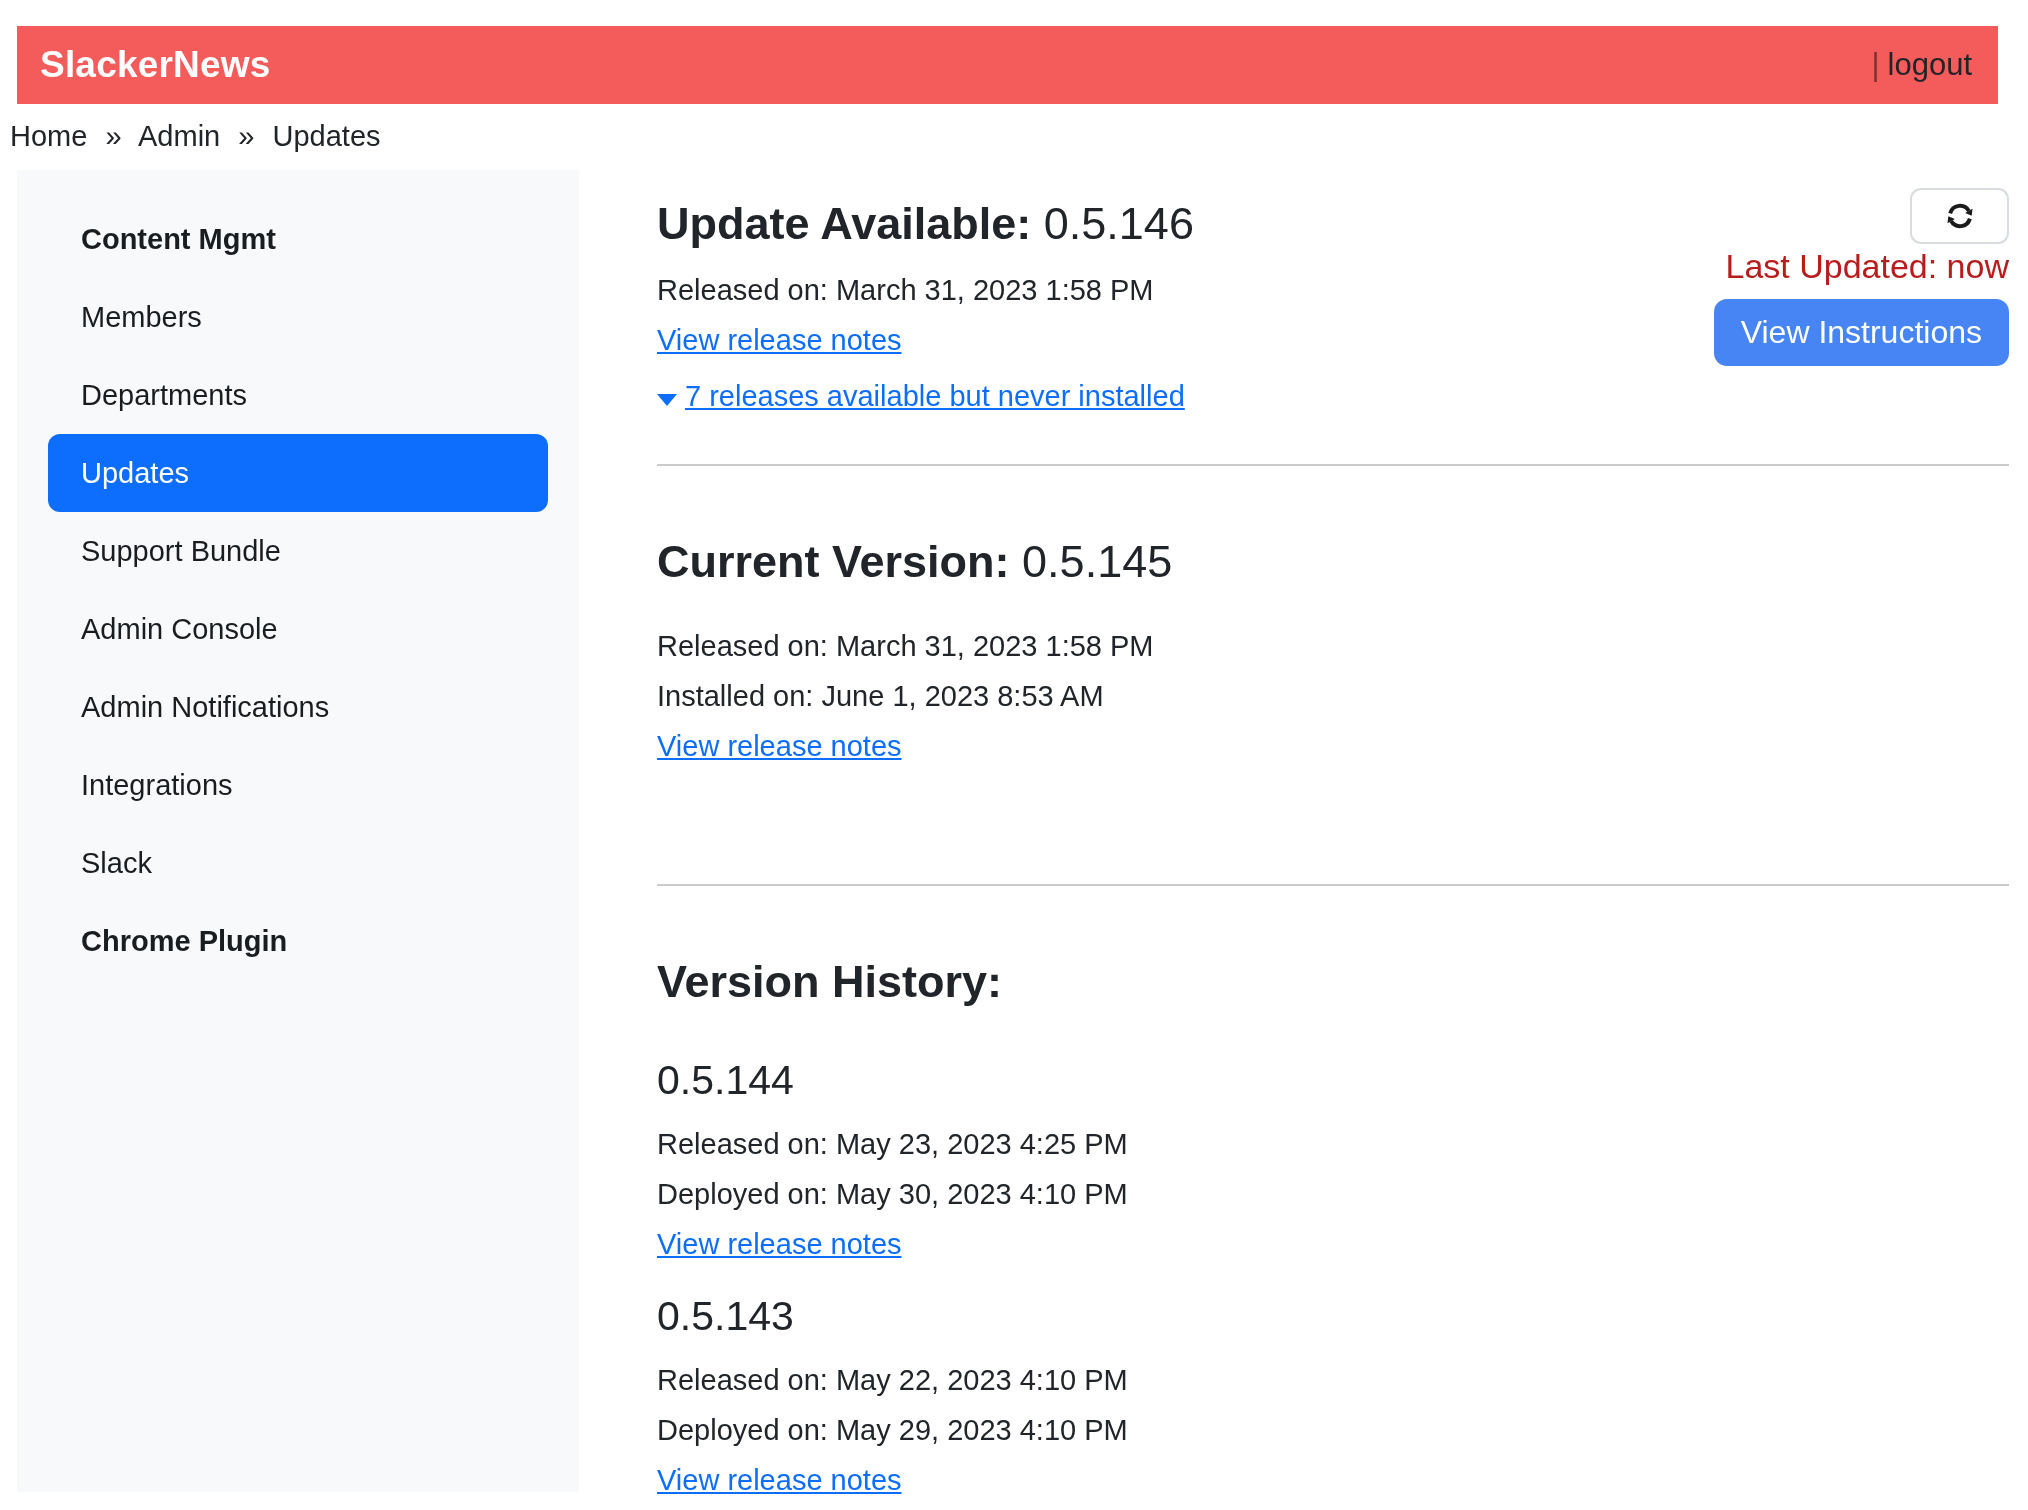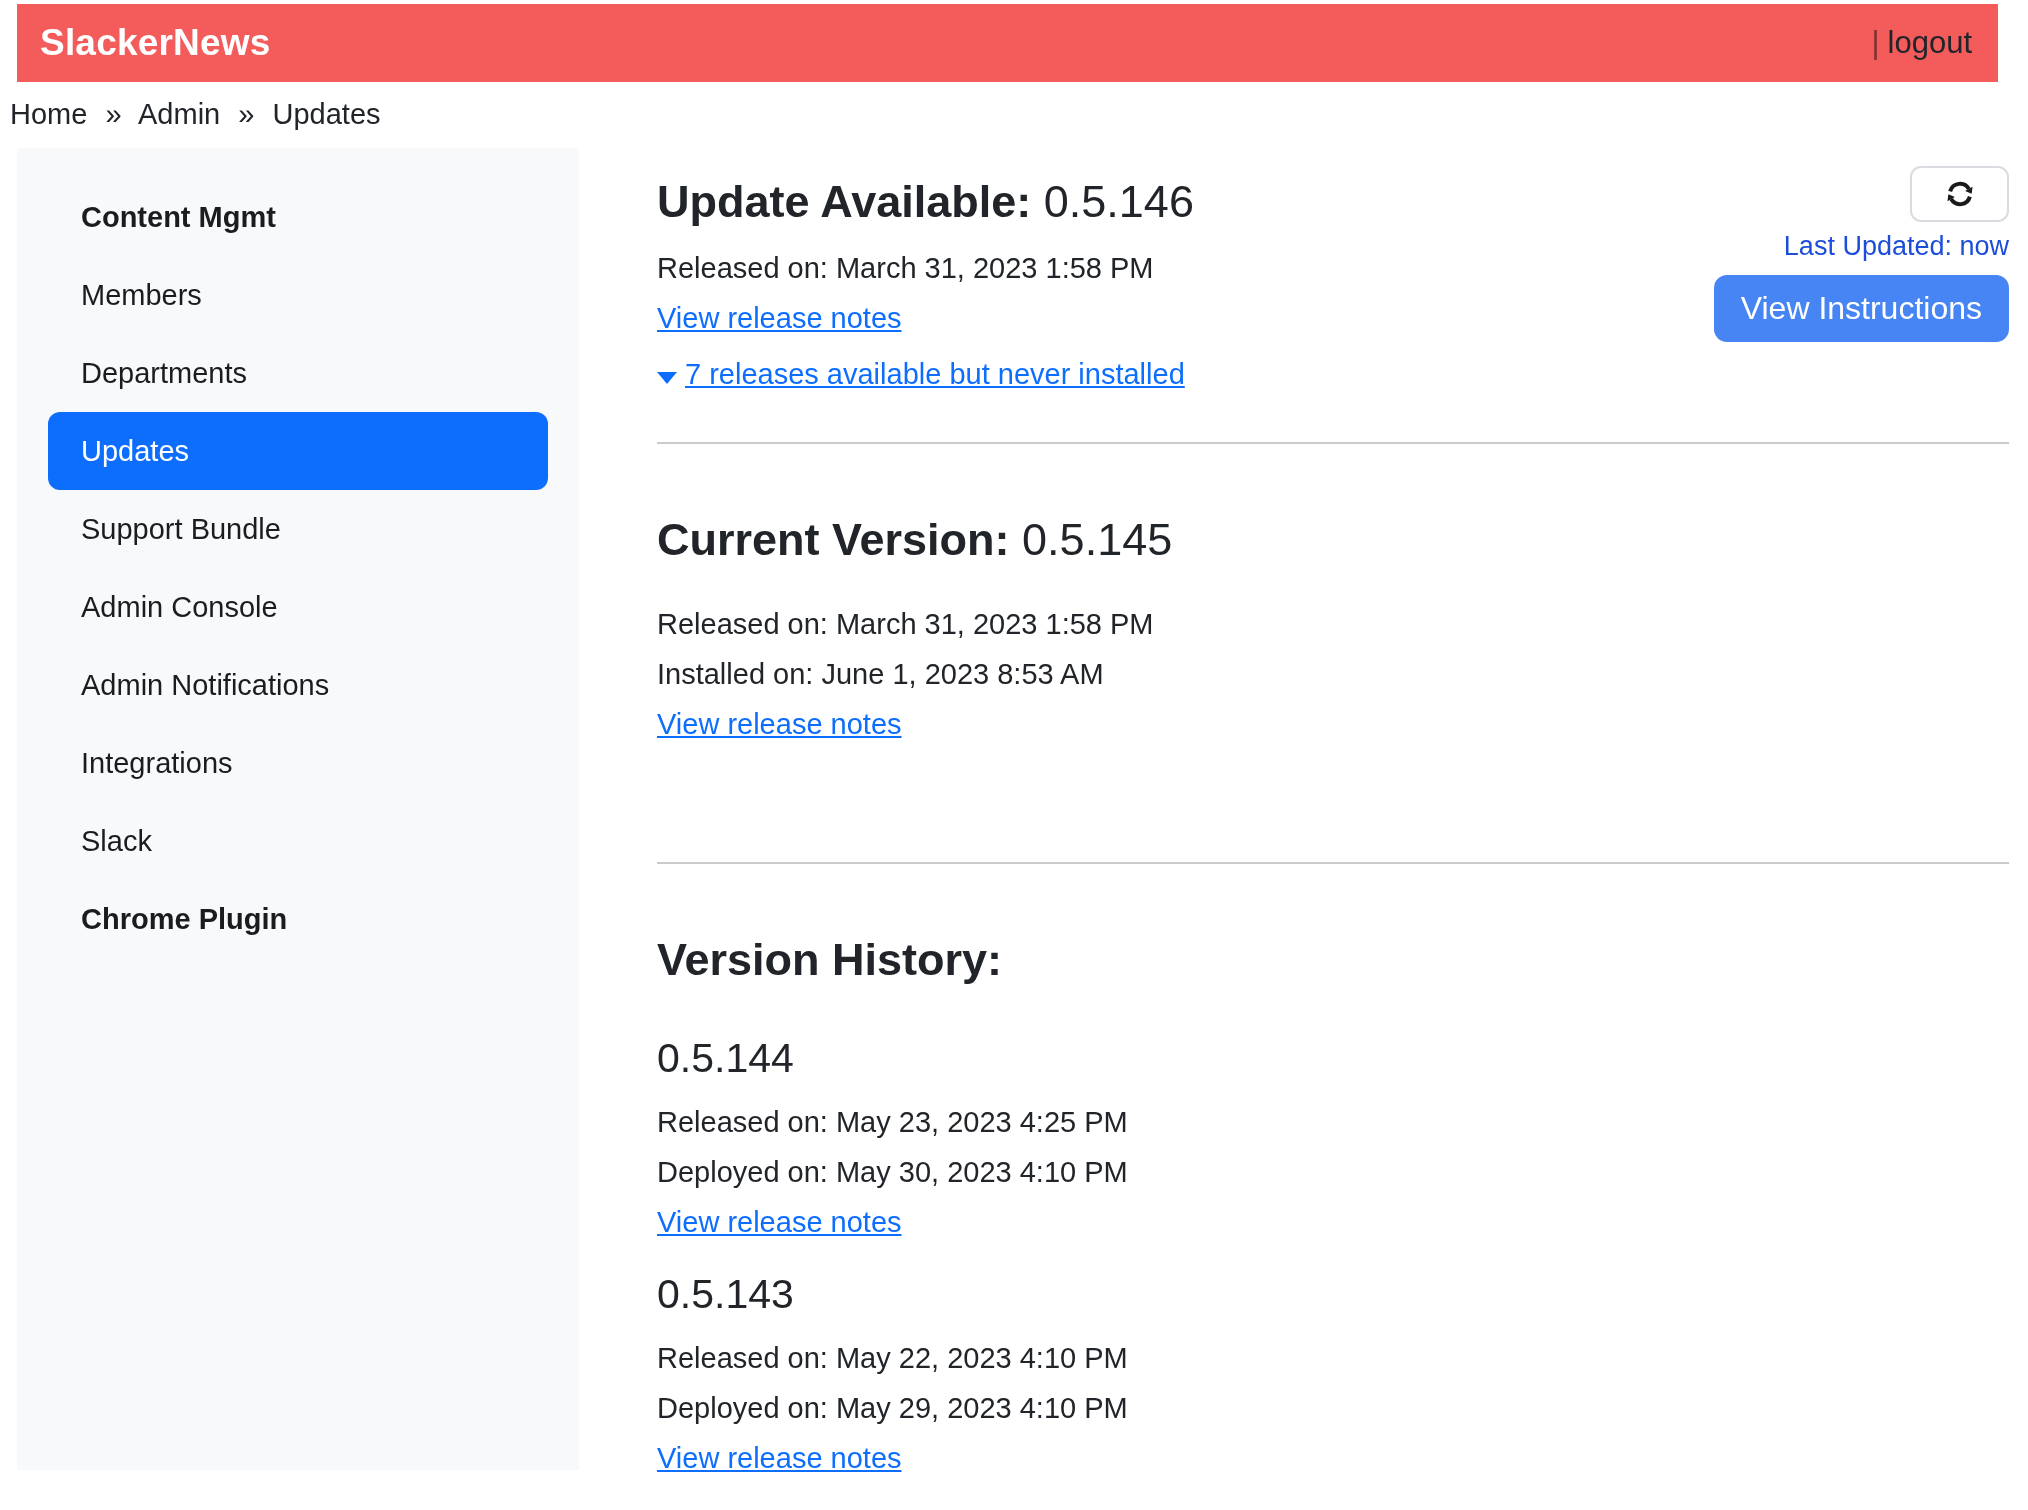--- a/index.html
+++ b/index.html
@@ -5,21 +5,21 @@
   * { box-sizing: border-box; }
   html,body { margin:0; padding:0; background:#ffffff; }
   body {
     width:2028px; height:1510px; overflow:hidden;
     font-family:"Liberation Sans","DejaVu Sans",sans-serif;
     color:#212529;
   }
 
   
   .topbar {
-    margin:4px 30px 0 17px;
+    margin:26px 30px 0 17px;
     height:78px;
     background:#f45c5c;
     display:flex; align-items:center; justify-content:space-between;
     padding:0 26px 0 23px;
   }
   .brand { color:#ffffff; font-size:37px; font-weight:700; letter-spacing:.2px; }
   .logout-wrap { font-size:31px; }
   .logout-pipe { color:#7c3030; margin-right:8px; }
   .logout-link { color:#212529; text-decoration:none; cursor:pointer; }
 
@@ -84,21 +84,21 @@
     display:flex; flex-direction:column; align-items:flex-end;
   }
   .refresh-btn {
     width:99px; height:56px;
     background:#ffffff;
     border:2px solid #d8dbdf;
     border-radius:11px;
     display:flex; align-items:center; justify-content:center;
     cursor:pointer;
   }
-  .last-updated { margin-top:9px; font-size:27px; color:#1d4ed8; }
+  .last-updated { margin-top:3px; font-size:34px; color:#b91c1c; }
   .instructions-btn {
     margin-top:13px;
     background:#4785f4; color:#ffffff;
     border:0; border-radius:13px;
     font-size:32px;
     font-family:"Liberation Sans","DejaVu Sans",sans-serif;
     padding:15px 27px;
     cursor:pointer;
   }
 </style>

